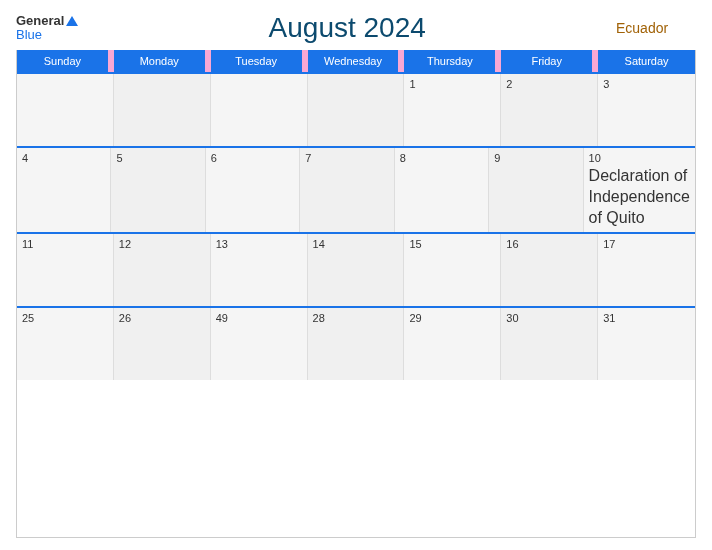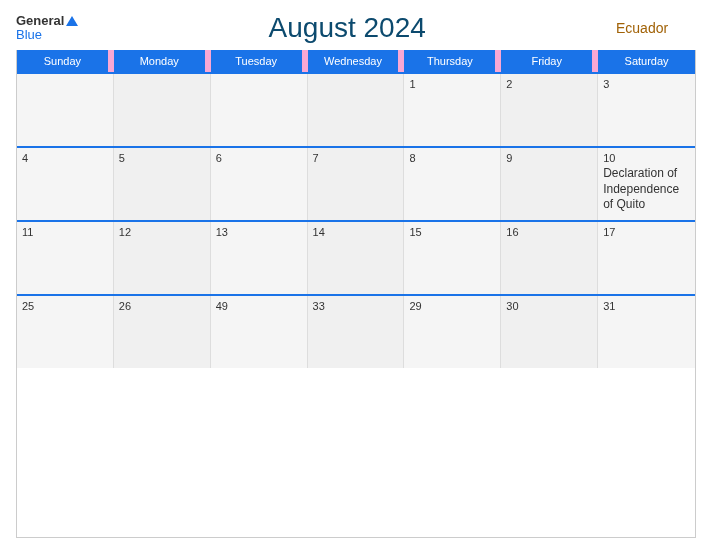--- a/index.html
+++ b/index.html
@@ -108,21 +108,21 @@
       background: #ececec;
     }
     .day-cell:last-child { border-right: none; }
     .day-num {
       font-size: 11px;
       color: #333;
       display: block;
       margin-bottom: 2px;
     }
     .day-event {
-      font-size: 12px;
+      font-size: 16px;
       color: #333;
       line-height: 1.3;
       margin-top: 2px;
     }
     
     .week-row .day-cell:nth-child(even) {
       background: #f0f0f0;
     }
     .week-row .day-cell:nth-child(odd) {
       background: #f5f5f5;
@@ -221,21 +221,21 @@
           <div class="day-cell">
             <span class="day-num">25</span>
           </div>
           <div class="day-cell">
             <span class="day-num">26</span>
           </div>
           <div class="day-cell">
             <span class="day-num">49</span>
           </div>
           <div class="day-cell">
-            <span class="day-num">33</span>
+            <span class="day-num">28</span>
           </div>
           <div class="day-cell">
             <span class="day-num">29</span>
           </div>
           <div class="day-cell">
             <span class="day-num">30</span>
           </div>
           <div class="day-cell">
             <span class="day-num">31</span>
           </div>

